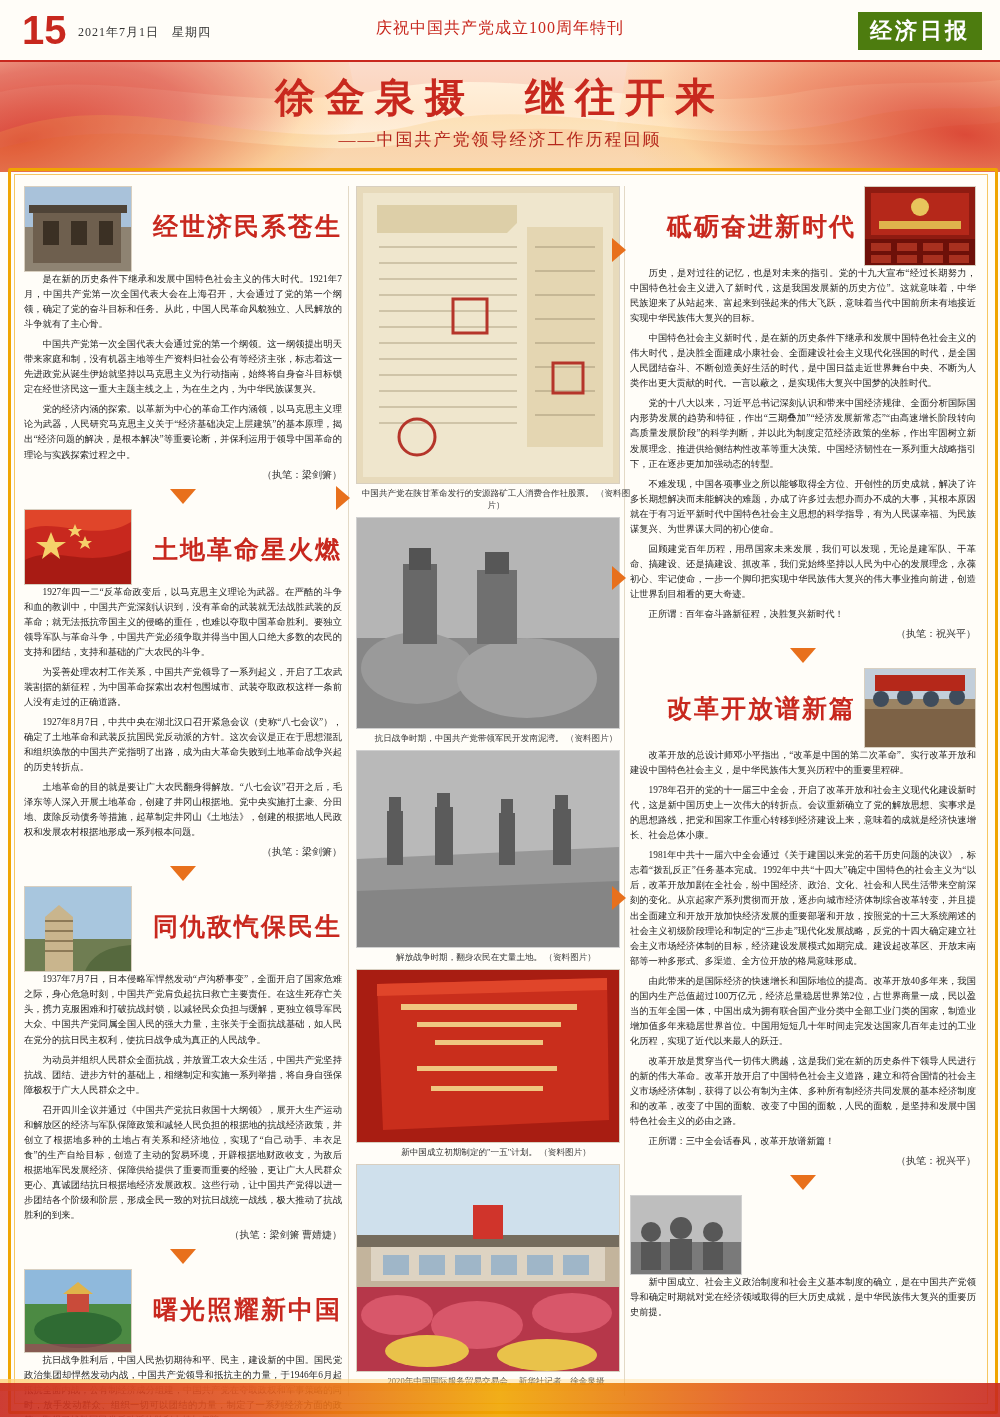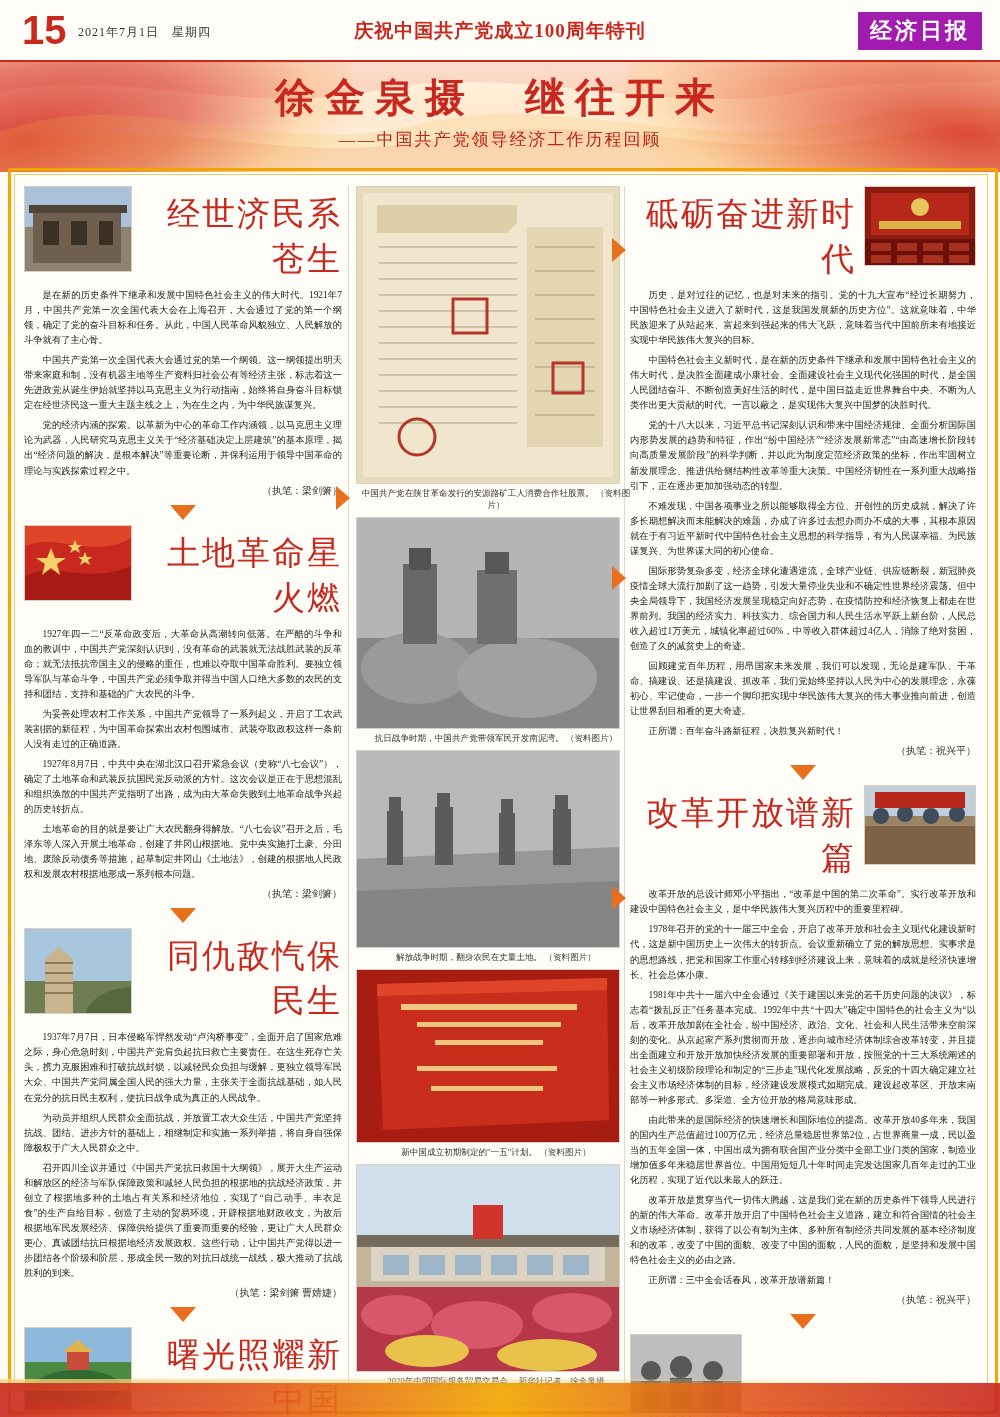--- a/index.html
+++ b/index.html
@@ -10,22 +10,22 @@
     color:#1a1a1a;
     overflow:hidden;
     position:relative;
   }
   .page{position:relative;width:1000px;height:1417px;overflow:hidden;}
 
   
   .masthead{position:absolute;top:0;left:0;width:1000px;height:62px;}
   .mh-num{position:absolute;left:22px;top:8px;font-size:40px;font-weight:bold;color:#c8281e;font-family:"Liberation Sans",sans-serif;}
   .mh-date{position:absolute;left:78px;top:24px;font-size:12px;color:#333;letter-spacing:1px;}
-  .mh-title{position:absolute;left:50%;transform:translateX(-50%);top:18px;font-size:19px;font-weight:bold;color:#c8281e;letter-spacing:1px;white-space:nowrap;}
-  .mh-brand{position:absolute;right:18px;top:12px;background:#a21caf;color:#fff;font-size:22px;font-weight:bold;padding:4px 12px;letter-spacing:3px;}
+  .mh-title{position:absolute;left:50%;transform:translateX(-50%);top:18px;font-size:16px;font-weight:normal;color:#c8281e;letter-spacing:1px;white-space:nowrap;}
+  .mh-brand{position:absolute;right:18px;top:12px;background:#4d7c0f;color:#fff;font-size:22px;font-weight:bold;padding:4px 12px;letter-spacing:3px;}
   .mh-rule{position:absolute;top:60px;left:0;width:1000px;height:2px;background:#c8281e;}
 
   
   .banner{position:absolute;top:62px;left:0;width:1000px;height:110px;overflow:hidden;
     background:linear-gradient(180deg,#fff4e2 0%,#ffe9cf 45%,#fdf6ea 100%);}
   .banner:before{content:"";position:absolute;left:-60px;top:-40px;width:420px;height:230px;
     background:radial-gradient(ellipse at 20% 40%, rgba(212,40,28,.85) 0%, rgba(212,40,28,.55) 35%, rgba(255,180,90,.25) 62%, rgba(255,255,255,0) 75%);
     transform:rotate(-12deg);}
   .banner:after{content:"";position:absolute;right:-80px;top:-60px;width:460px;height:250px;
     background:radial-gradient(ellipse at 75% 45%, rgba(212,40,28,.8) 0%, rgba(230,90,40,.5) 38%, rgba(255,196,110,.25) 64%, rgba(255,255,255,0) 78%);
@@ -37,21 +37,21 @@
   
   .gframe{position:absolute;left:8px;top:168px;width:984px;height:1240px;border:3px solid #f0a500;border-radius:2px;pointer-events:none;}
   .gframe2{position:absolute;left:14px;top:174px;width:972px;height:1228px;border:1px solid #f6c762;pointer-events:none;}
 
   
   .col{position:absolute;top:186px;}
   .col-a{left:24px;width:318px;}
   .col-b{left:356px;width:280px;}
   .col-c{left:630px;width:346px;}
 
-  .sec-title{font-size:33px;font-weight:normal;color:#c8281e;letter-spacing:2px;margin:6px 0 6px;text-align:right;}
+  .sec-title{font-size:25px;font-weight:bold;color:#c8281e;letter-spacing:2px;margin:24px 0 6px;text-align:right;}
   .sec-title.left{text-align:right;}
   .body-text{font-size:9.3px;line-height:1.62;color:#222;text-align:justify;text-justify:inter-ideograph;}
   .body-text p{margin:0 0 5px;text-indent:2em;}
   .byline{font-size:10px;color:#333;text-align:right;margin-top:3px;}
 
   .photo{position:relative;background:#cfc6b8;overflow:hidden;border:1px solid #d8cfc0;}
   .cap{font-size:8.6px;color:#333;text-align:center;margin:3px 0 6px;line-height:1.4;}
   .cap .src{color:#444;}
 
   .with-img{display:flex;gap:8px;align-items:flex-start;}
@@ -150,21 +150,21 @@
             <polygon points="60,26 62,31 67,31 63,34 65,39 60,36 55,39 57,34 53,31 58,31"></polygon>
           </g>
         </svg>
       </div>
       <div style="flex:1 1 auto;">
         <div class="sec-title">土地革命星火燃</div>
       </div>
     </div>
 
     <div class="body-text">
-      <p>1927年四一二“反革命政变后，大革命从高潮转向低落。在严酷的斗争和血的教训中，中国共产党深刻认识到，没有革命的武装就无法战胜武装的反革命；就无法抵抗帝国主义的侵略的重任，也难以夺取中国革命胜利。要独立领导军队与革命斗争，中国共产党必须争取并得当中国人口绝大多数的农民的支持和团结，支持和基础的广大农民的斗争。</p>
+      <p>1927年四一二“反革命政变后，以马克思主义理论为武器。在严酷的斗争和血的教训中，中国共产党深刻认识到，没有革命的武装就无法战胜武装的反革命；就无法抵抗帝国主义的侵略的重任，也难以夺取中国革命胜利。要独立领导军队与革命斗争，中国共产党必须争取并得当中国人口绝大多数的农民的支持和团结，支持和基础的广大农民的斗争。</p>
       <p>为妥善处理农村工作关系，中国共产党领导了一系列起义，开启了工农武装割据的新征程，为中国革命探索出农村包围城市、武装夺取政权这样一条前人没有走过的正确道路。</p>
       <p>1927年8月7日，中共中央在湖北汉口召开紧急会议（史称“八七会议”），确定了土地革命和武装反抗国民党反动派的方针。这次会议是正在于思想混乱和组织涣散的中国共产党指明了出路，成为由大革命失败到土地革命战争兴起的历史转折点。</p>
       <p>土地革命的目的就是要让广大农民翻身得解放。“八七会议”召开之后，毛泽东等人深入开展土地革命，创建了井冈山根据地。党中央实施打土豪、分田地、废除反动债务等措施，起草制定井冈山《土地法》，创建的根据地人民政权和发展农村根据地形成一系列根本问题。</p>
     </div>
     <div class="byline">（执笔：梁剑箫）</div>
 
     <div class="arrow"></div>
 
     <div class="with-img">
       <div class="photo img-pagoda" style="width:106px;height:84px;flex:0 0 106px;">
@@ -370,23 +370,22 @@
             <rect x="58" y="68" width="20" height="8"></rect>
               <rect x="84" y="68" width="20" height="8"></rect>
           </g>
         </svg>
       </div>
     </div>
 
     <div class="body-text">
       <p>历史，是对过往的记忆，也是对未来的指引。党的十九大宣布“经过长期努力，中国特色社会主义进入了新时代，这是我国发展新的历史方位”。这就意味着，中华民族迎来了从站起来、富起来到强起来的伟大飞跃，意味着当代中国前所未有地接近实现中华民族伟大复兴的目标。</p>
       <p>中国特色社会主义新时代，是在新的历史条件下继承和发展中国特色社会主义的伟大时代，是决胜全面建成小康社会、全面建设社会主义现代化强国的时代，是全国人民团结奋斗、不断创造美好生活的时代，是中国日益走近世界舞台中央、不断为人类作出更大贡献的时代。一言以蔽之，是实现伟大复兴中国梦的决胜时代。</p>
-      <p>党的十八大以来，习近平总书记深刻认识和带来中国经济规律、全面分析国际国内形势发展的趋势和特征，作出“纷中国经济”“经济发展新常态”“由高速增长阶段转向高质量发展阶段”的科学判断，并以此为制度定范经济政策的坐标，作出牢固树立新发展理念、推进供给侧结构性改革等重大决策。中国经济韧性在一系列重大战略指引下，正在逐步更加加强动态的转型。</p>
+      <p>党的十八大以来，习近平总书记深刻认识和带来中国经济规律、全面分析国际国内形势发展的趋势和特征，作出“三期叠加”“经济发展新常态”“由高速增长阶段转向高质量发展阶段”的科学判断，并以此为制度定范经济政策的坐标，作出牢固树立新发展理念、推进供给侧结构性改革等重大决策。中国经济韧性在一系列重大战略指引下，正在逐步更加加强动态的转型。</p>
       <p>不难发现，中国各项事业之所以能够取得全方位、开创性的历史成就，解决了许多长期想解决而未能解决的难题，办成了许多过去想办而办不成的大事，其根本原因就在于有习近平新时代中国特色社会主义思想的科学指导，有为人民谋幸福、为民族谋复兴、为世界谋大同的初心使命。</p>
-      <p>国际形势复杂多变，经济全球化遭遇逆流，全球产业链、供应链断裂，新冠肺炎疫情全球大流行加剧了这一趋势，引发大量停业失业和不确定性世界经济震荡。但中央全局领导下，我国经济发展呈现稳定向好态势，在疫情防控和经济恢复上都走在世界前列。我国的经济实力、科技实力、综合国力和人民生活水平跃上新台阶，人民总收入超过1万美元，城镇化率超过60%，中等收入群体超过4亿人，消除了绝对贫困，创造了久的减贫史上的奇迹。</p>
       <p>回顾建党百年历程，用昂国家未来发展，我们可以发现，无论是建军队、干革命、搞建设、还是搞建设、抓改革，我们党始终坚持以人民为中心的发展理念，永葆初心、牢记使命，一步一个脚印把实现中华民族伟大复兴的伟大事业推向前进，创造让世界刮目相看的更大奇迹。</p>
       <p>正所谓：百年奋斗路新征程，决胜复兴新时代！</p>
     </div>
     <div class="byline">（执笔：祝兴平）</div>
 
     <div class="arrow"></div>
 
     <div class="with-img">
       <div style="flex:1 1 auto;">
         <div class="sec-title left">改革开放谱新篇</div>

